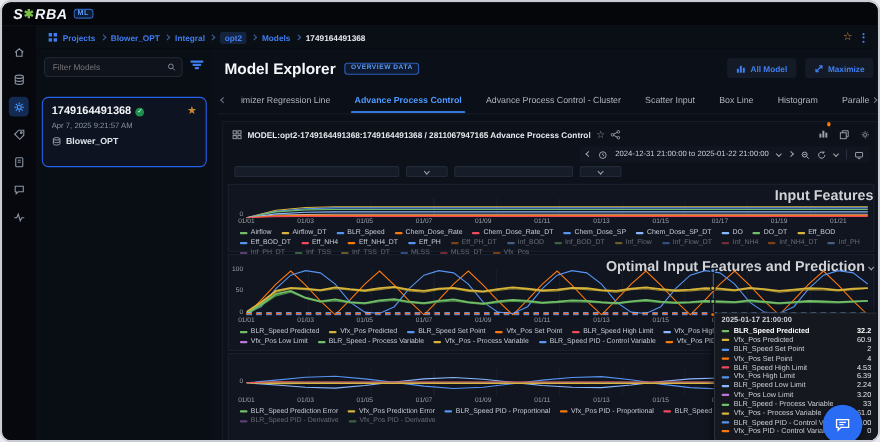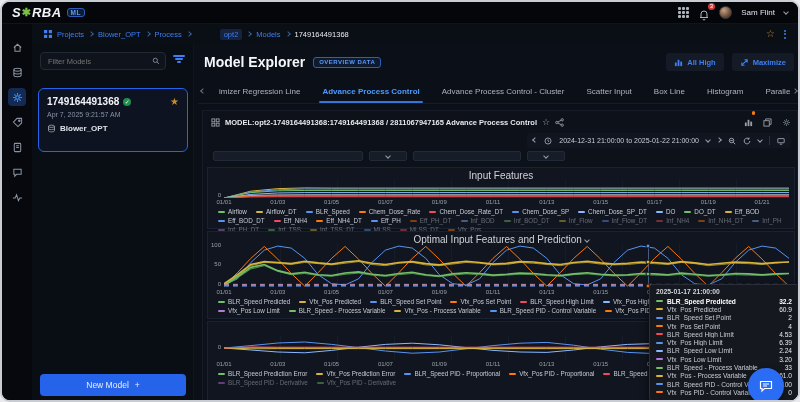--- a/index.html
+++ b/index.html
@@ -13,22 +13,22 @@
   .top-right{margin-left:auto;display:flex;align-items:center;gap:9px;}
   .apps-grid{width:11px;height:11px;display:grid;grid-template-columns:repeat(3,3px);grid-template-rows:repeat(3,3px);gap:1px;}
   .apps-grid i{background:#aeb4bd;border-radius:1px;}
   .bell{position:relative;width:12px;height:12px;}
   .badge{position:absolute;top:-4px;right:-5px;background:#d23b3b;color:#fff;font-size:6px;border-radius:6px;padding:0 2px;line-height:7px;min-width:4px;text-align:center;}
   .avatar{width:13px;height:13px;border-radius:50%;background:radial-gradient(circle at 35% 30%,#c9a183,#6d503c 60%,#2c221a);border:1px solid #3a3f47;}
   .user-name{font-size:8px;color:#dfe3ea;}
   .chev{display:inline-block;width:4px;height:4px;border-right:1px solid #9aa0a6;border-bottom:1px solid #9aa0a6;transform:rotate(45deg);margin-bottom:1px;}
   
   .crumbrow{position:absolute;left:30px;top:22px;width:770px;height:20px;background:#0a0e15;display:flex;align-items:center;padding:0 12px;gap:5px;z-index:5;}
-  .crumb{font-size:7.5px;color:#3f7ff2;font-weight:normal;}
-  .crumb.chip{background:#15233f;border-radius:2px;padding:1px 4px;margin-left:24px;}
+  .crumb{font-size:7.5px;color:#3f7ff2;font-weight:bold;}
+  .crumb.chip{background:#15233f;border-radius:2px;padding:1px 4px;}
   .crumb.current{color:#e8eaee;}
   .crumb-sep{display:inline-block;width:4px;height:4px;border-right:1.2px solid #3b5f9e;border-top:1.2px solid #3b5f9e;transform:rotate(45deg);}
   .crumb-star{margin-left:auto;color:#c98a2e;font-size:10px;line-height:10px;}
   .kebab{display:flex;flex-direction:column;gap:1.5px;padding:2px 4px;}
   .kebab i{width:2px;height:2px;border-radius:50%;background:#3f7ff2;}
   
   .iconrail{position:absolute;left:0;top:22px;width:30px;height:380px;background:#06080d;display:flex;flex-direction:column;align-items:center;padding-top:14px;gap:7px;z-index:6;}
   .rail-btn{width:18px;height:18px;border-radius:4px;display:flex;align-items:center;justify-content:center;color:#8a93a3;}
   .rail-btn svg{width:11px;height:11px;}
   .rail-btn.active{background:#132a52;color:#4c9aff;}
@@ -75,21 +75,21 @@
   .alert-dot{position:absolute;right:-2px;top:-2px;width:3.5px;height:3.5px;border-radius:50%;background:#ff780a;}
   .rel{position:relative;}
   .timebar{position:absolute;right:6px;top:22px;height:15px;display:flex;align-items:center;gap:7px;color:#c9cdd4;font-size:7px;background:#10151f;border-radius:2px;padding:0 6px;}
   .timebar svg{width:8px;height:8px;color:#aeb4bd;}
   .tsep{width:1px;height:9px;background:#2a3140;}
   .selectors{position:absolute;left:10px;top:40px;display:flex;gap:6px;}
   .sel-box{height:10px;background:#161c28;border:1px solid #222a38;border-radius:2px;}
   .sel-box.caret{display:flex;align-items:center;justify-content:center;}
   
   .panel{position:absolute;left:4px;width:588px;background:#10151f;border:1px solid #1a2130;}
-  .ptitle{position:absolute;left:0;right:0;top:2px;text-align:center;font-size:10px;font-weight:normal;color:#d0d2d6;}
+  .ptitle{position:absolute;left:0;right:0;top:2px;text-align:right;font-size:13px;font-weight:bold;color:#d0d2d6;}
   .plot{position:absolute;left:16px;right:5px;background:
     repeating-linear-gradient(90deg,transparent 0 56px,#161d2a 56px 57px);}
   .plot svg{width:100%;height:100%;display:block;}
   .ytick{position:absolute;font-size:6px;color:#9aa0a6;width:13px;text-align:right;}
   .xticks{position:absolute;left:16px;right:5px;height:8px;}
   .xticks span{position:absolute;transform:translateX(-50%);font-size:6px;color:#9aa0a6;white-space:nowrap;}
   .legend{position:absolute;left:10px;right:5px;display:flex;flex-wrap:wrap;column-gap:9px;row-gap:2px;align-content:flex-start;}
   .li{display:flex;align-items:center;gap:3px;font-size:6.3px;color:#c7ccd4;white-space:nowrap;}
   .li i{width:7px;height:2px;border-radius:1px;flex:none;}
   .cursorline{position:absolute;top:0;bottom:0;width:1px;background:rgba(120,150,210,.55);z-index:5;}
@@ -111,56 +111,34 @@
 
 <div class="app">
 
   <header class="topbar">
     <div class="logo">
       <span>S</span>
         <span class="gear">✱</span>
         <span>RBA</span>
       <span class="ml-badge">ML</span>
     </div>
-    <div class="top-right">
-      <div class="apps-grid">
-          <i></i>
-          <i></i>
-          <i></i>
-          <i></i>
-          <i></i>
-          <i></i>
-          <i></i>
-          <i></i>
-          <i></i>
-        </div>
-      <div class="bell">
-        <svg viewBox="0 0 12 12" fill="none" stroke="#aeb4bd" stroke-width="1">
-            <path d="M3 8.5 V5 a3 3 0 0 1 6 0 V8.5 M2 8.5 H10 M5 10 a1 1 0 0 0 2 0"></path>
-          </svg>
-        <span class="badge">3</span>
-      </div>
-      <div class="avatar"></div>
-      <span class="user-name">Sam Flint</span>
-      <span class="chev"></span>
-    </div>
   </header>
 
   <div class="crumbrow">
     <svg width="8" height="8" viewBox="0 0 10 10">
         <rect x="0" y="0" width="4" height="4" fill="#3f7ff2"></rect>
         <rect x="6" y="0" width="4" height="4" fill="#3f7ff2"></rect>
         <rect x="0" y="6" width="4" height="4" fill="#3f7ff2"></rect>
         <rect x="6" y="6" width="4" height="4" fill="#3f7ff2"></rect>
       </svg>
     <span class="crumb">Projects</span>
       <span class="crumb-sep"></span>
     <span class="crumb">Blower_OPT</span>
       <span class="crumb-sep"></span>
-    <span class="crumb">Process</span>
+    <span class="crumb">Integral</span>
       <span class="crumb-sep"></span>
     <span class="crumb chip">opt2</span>
       <span class="crumb-sep"></span>
     <span class="crumb">Models</span>
       <span class="crumb-sep"></span>
     <span class="crumb current">1749164491368</span>
     <span class="crumb-star">☆</span>
     <span class="kebab">
         <i></i>
         <i></i>
@@ -233,38 +211,34 @@
       <div class="mc-date">Apr 7, 2025 9:21:57 AM</div>
       <div class="mc-ds">
         <svg viewBox="0 0 12 12" fill="none" stroke="currentColor" stroke-width="1">
             <ellipse cx="6" cy="3" rx="4" ry="1.5"></ellipse>
             <path d="M2 3 V9 c0 .8 1.8 1.5 4 1.5 s4-.7 4-1.5 V3 M2 6 c0 .8 1.8 1.5 4 1.5 s4-.7 4-1.5"></path>
           </svg>
         <span>Blower_OPT</span>
       </div>
     </div>
 
-    <button class="new-model" style="border:none;cursor:pointer;font-family:inherit;">
-      <span>New Model</span>
-      <span>+</span>
-    </button>
   </aside>
 
   <main class="main">
     <div class="page-title-row">
       <span class="page-title">Model Explorer</span>
       <span class="ov-badge">OVERVIEW DATA</span>
       <span class="spacer"></span>
       <button class="hbtn" style="border:none;cursor:pointer;font-family:inherit;">
         <svg viewBox="0 0 10 10" fill="currentColor">
             <rect x="1" y="5" width="2" height="4"></rect>
             <rect x="4" y="2" width="2" height="7"></rect>
             <rect x="7" y="4" width="2" height="5"></rect>
           </svg>
-        <span>All High</span>
+        <span>All Model</span>
       </button>
       <button class="hbtn" style="border:none;cursor:pointer;font-family:inherit;">
         <svg viewBox="0 0 10 10" fill="none" stroke="currentColor" stroke-width="1.2">
             <path d="M2 8 L8 2 M5 2 H8 V5 M2 5 V8 H5"></path>
           </svg>
         <span>Maximize</span>
       </button>
     </div>
 
     <div class="tabsrow">

